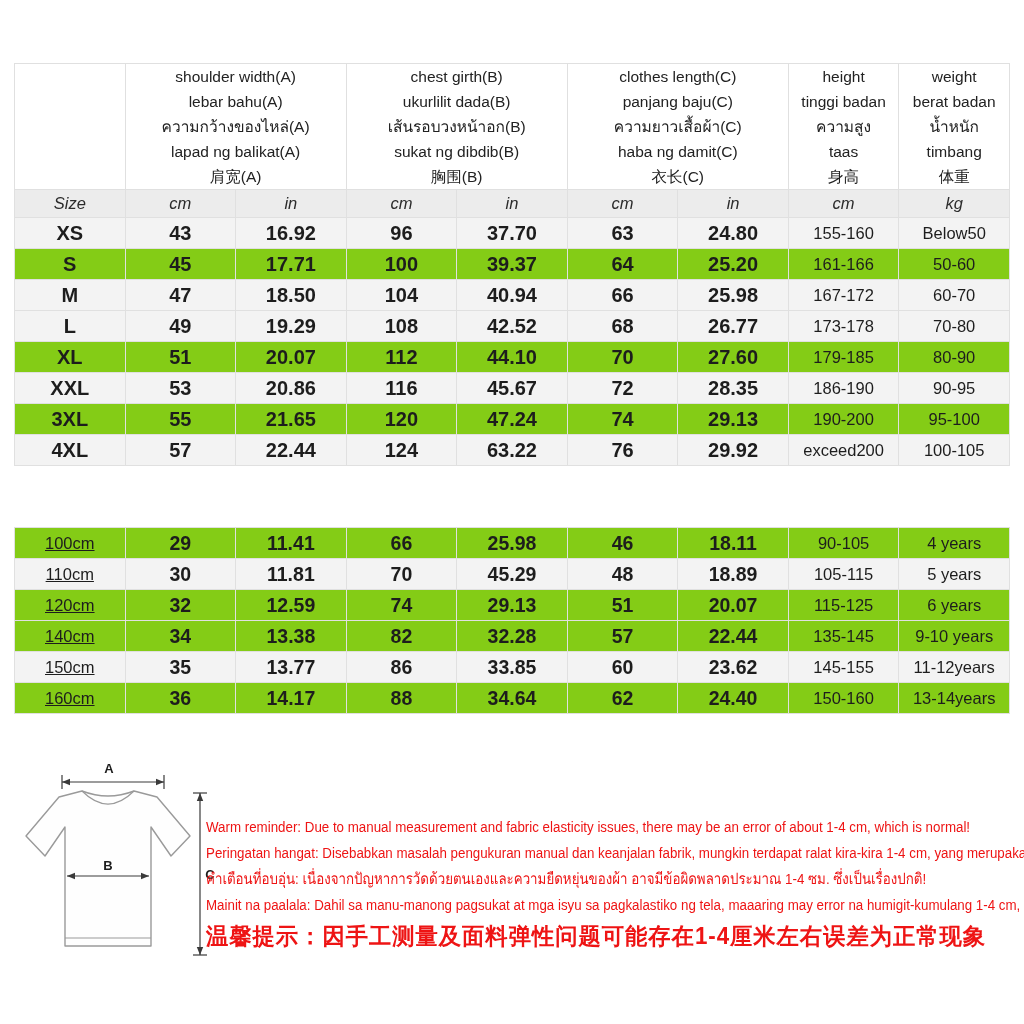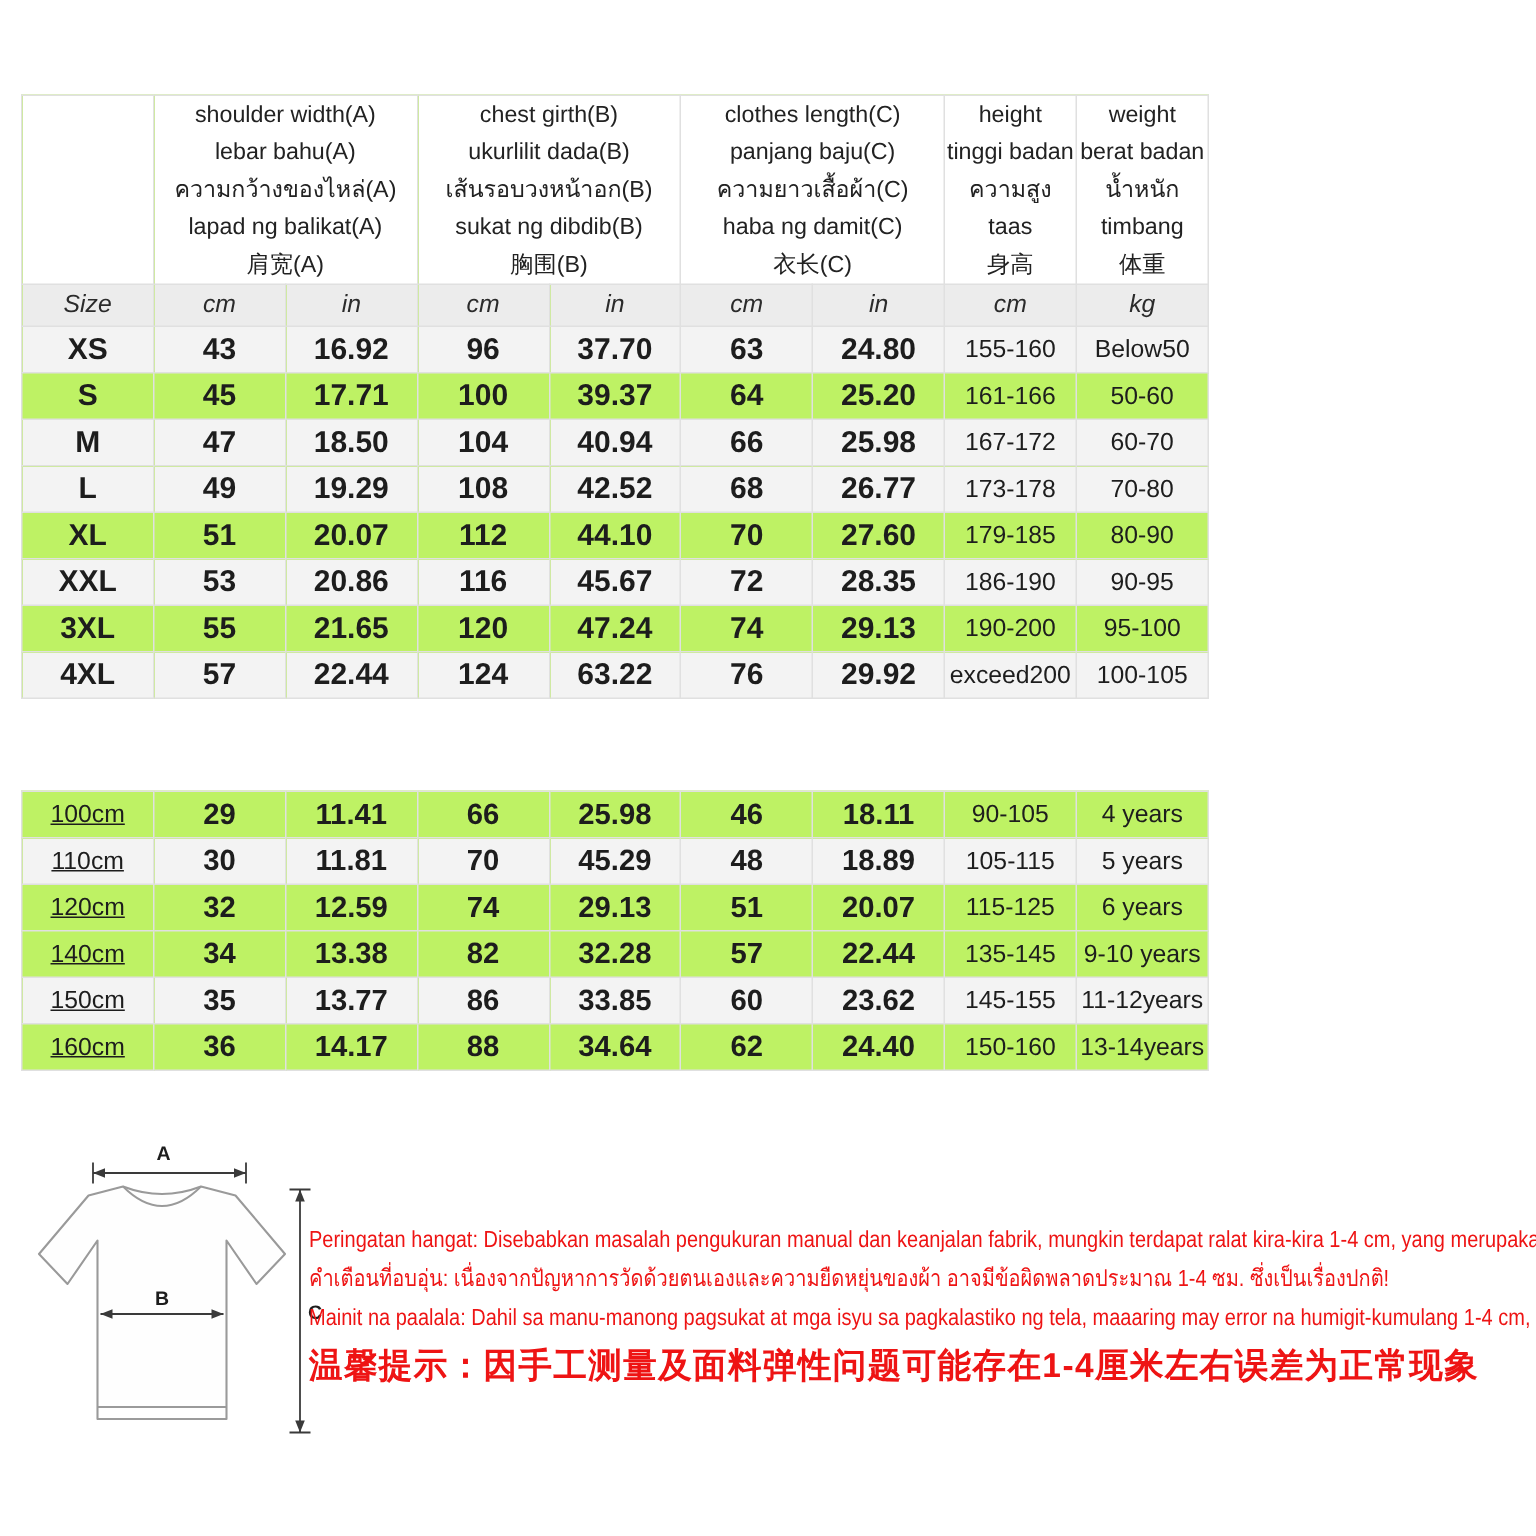--- a/index.html
+++ b/index.html
@@ -2,21 +2,21 @@
 <html><head>
 <meta charset="utf-8">
 <style>
   html,body{margin:0;padding:0;}
   body{
     width:1024px;height:1024px;background:#ffffff;
     font-family:"Liberation Sans","DejaVu Sans",sans-serif;
     position:relative;overflow:hidden;
     --red:#ee1414;--stripe:#f3f3f3;--units-bg:#ececec;--border:#e0e0e0;
   }
-  table{border-collapse:collapse;table-layout:fixed;position:absolute;left:14px;width:792px;background:#bef264;}
+  table{border-collapse:collapse;table-layout:fixed;position:absolute;left:14px;width:996px;background:#84cc16;}
   #adult-table{top:63px;}
   #kids-table{top:527px;}
   td{
     border:1px solid var(--border);
     text-align:center;vertical-align:middle;
     color:#1d1d1d;padding:0;white-space:nowrap;overflow:hidden;
   }
   
   tr.header-row td{background:#fff;}
   .hline{font-size:15.5px;line-height:25px;color:#222;}
@@ -297,17 +297,18 @@
     <line class="arrow" x1="188" y1="33" x2="188" y2="195"></line>
     <line class="arrow" x1="181" y1="33" x2="195" y2="33"></line>
     <line class="arrow" x1="181" y1="195" x2="195" y2="195"></line>
     <polygon class="ah" points="188,33 184.8,41 191.2,41"></polygon>
     <polygon class="ah" points="188,195 184.8,187 191.2,187"></polygon>
     <text x="198" y="119" text-anchor="middle">C</text>
   </g>
 </svg>
 
 <div id="notices">
+  <div class="notice-wrap"><span class="notice">Warm reminder: Due to manual measurement and fabric elasticity issues, there may be an error of about 1-4 cm, which is normal!</span></div>
   <div class="notice-wrap"><span class="notice">Peringatan hangat: Disebabkan masalah pengukuran manual dan keanjalan fabrik, mungkin terdapat ralat kira-kira 1-4 cm, yang merupakan perkara biasa!</span></div>
   <div class="notice-wrap"><span class="notice">คำเตือนที่อบอุ่น: เนื่องจากปัญหาการวัดด้วยตนเองและความยืดหยุ่นของผ้า อาจมีข้อผิดพลาดประมาณ 1-4 ซม. ซึ่งเป็นเรื่องปกติ!</span></div>
   <div class="notice-wrap"><span class="notice">Mainit na paalala: Dahil sa manu-manong pagsukat at mga isyu sa pagkalastiko ng tela, maaaring may error na humigit-kumulang 1-4 cm, na normal!</span></div>
   <div class="notice-wrap cn-wrap"><span class="notice cn">温馨提示：因手工测量及面料弹性问题可能存在1-4厘米左右误差为正常现象</span></div>
 </div>
 
 </body></html>

